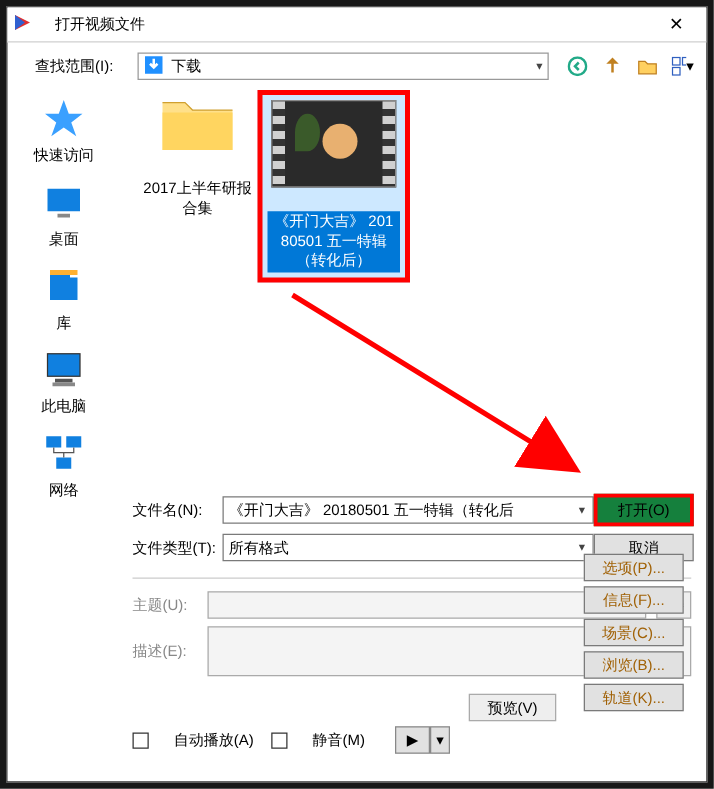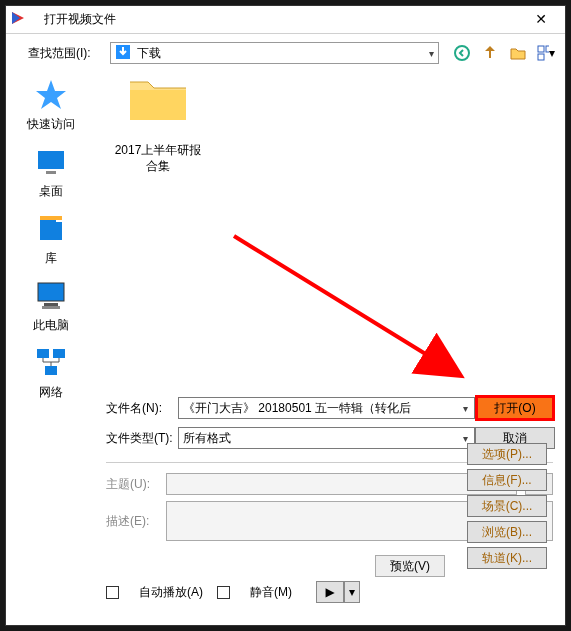--- a/index.html
+++ b/index.html
@@ -32,21 +32,21 @@
 .thumb .leaf { position: absolute; left: 18px; top: 10px; width: 20px; height: 30px; background: #3a5a2a; border-radius: 50% 50% 50% 0; }
 .item-label { margin-top: 19px; line-height: 1.3; word-break: break-all; }
 .item-video .item-label { background: #0078d7; color: #fff; padding: 1px 2px; }
 .arrow-overlay { position: absolute; left: 0; top: 0; width: 561px; height: 621px; pointer-events: none; z-index: 10; }
 .form-row { display: flex; align-items: center; padding: 3px 10px 3px 100px; gap: 0; }
 .form-label { width: 72px; }
 .combo { flex: 1; height: 22px; border: 1px solid #7a7a7a; display: flex; align-items: center; padding: 0 4px; background: #fff; }
 .combo .txt { flex: 1; overflow: hidden; white-space: nowrap; }
 .combo .arrow { font-size: 10px; color: #444; padding: 0 2px; }
 .btn { width: 80px; height: 22px; border: 1px solid #7a7a7a; background: #e1e1e1; text-align: center; line-height: 20px; cursor: default; }
-.btn.primary { border: 3px solid #ff0000; background: #f97316; height: 26px; line-height: 20px; }
+.btn.primary { border: 3px solid #ff0000; background: #15803d; height: 26px; line-height: 20px; }
 .btn.dim { color: #a16207; }
 .opts-section { border-top: 1px solid #ccc; margin: 10px 12px 0 100px; padding-top: 10px; }
 .opts-row { display: flex; align-items: center; gap: 8px; margin-bottom: 6px; }
 .wide-input { flex: 1; height: 22px; border: 1px solid #aaa; background: #f4f4f4; }
 .back-btn { width: 28px; height: 22px; border: 1px solid #aaa; background: #eee; text-align: center; line-height: 20px; }
 .right-btns { position: absolute; right: 18px; top: 437px; display: flex; flex-direction: column; gap: 4px; }
 .bottom-row { display: flex; align-items: center; gap: 14px; padding: 10px 10px 10px 100px; position: absolute; bottom: 12px; left: 0; right: 0; }
 .chk { display: flex; align-items: center; gap: 20px; }
 .chk .box { width: 13px; height: 13px; border: 1px solid #333; background: #fff; }
 .play-ctrl { display: flex; gap: 0; margin-left: 10px; }
@@ -151,20 +151,27 @@
       <div class="item-folder">
         <div class="folder-icon">
           <svg viewBox="0 0 64 52">
               <path d="M4 10h18l6 6h32v32H4z" fill="#ffe08a"></path>
               <path d="M4 10h18l6 6h32" fill="none" stroke="#d0a030"></path>
               <path d="M4 48h56V18H4z" fill="#ffd560"></path>
             </svg>
         </div>
         <div class="item-label">2017上半年研报合集</div>
       </div>
+      <div class="item-video">
+        <div class="thumb">
+          <div class="leaf"></div>
+            <div class="face"></div>
+        </div>
+        <div class="item-label">《开门大吉》 20180501 五一特辑（转化后）</div>
+      </div>
     </div>
   </div>
 
   <div class="form-row">
     <span class="form-label">文件名(N):</span>
     <div class="combo">
       <span class="txt">《开门大吉》 20180501 五一特辑（转化后</span>
       <span class="arrow">▾</span>
     </div>
     <div class="btn primary">打开(O)</div>

